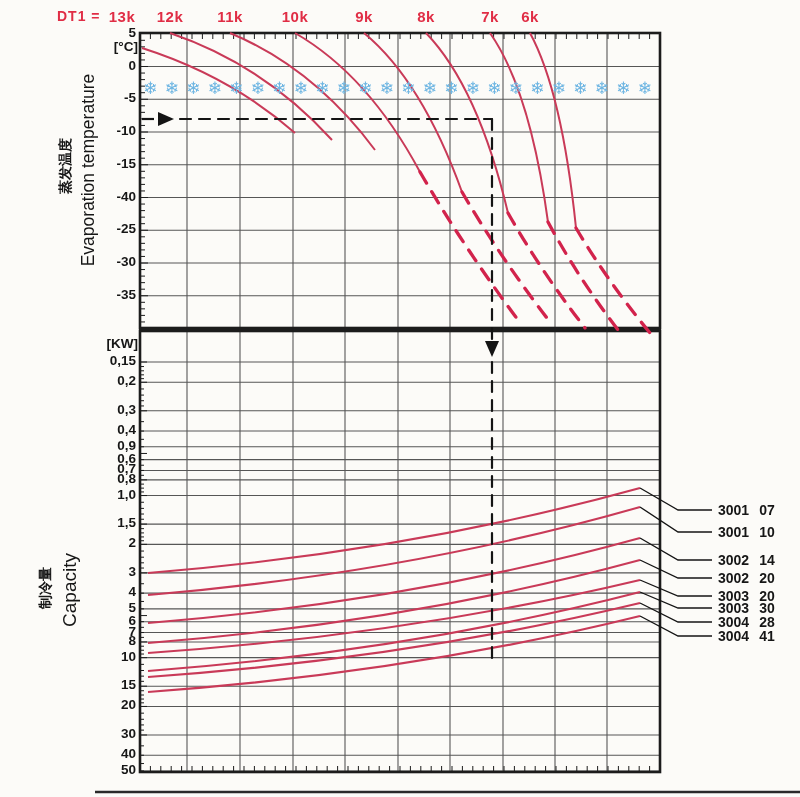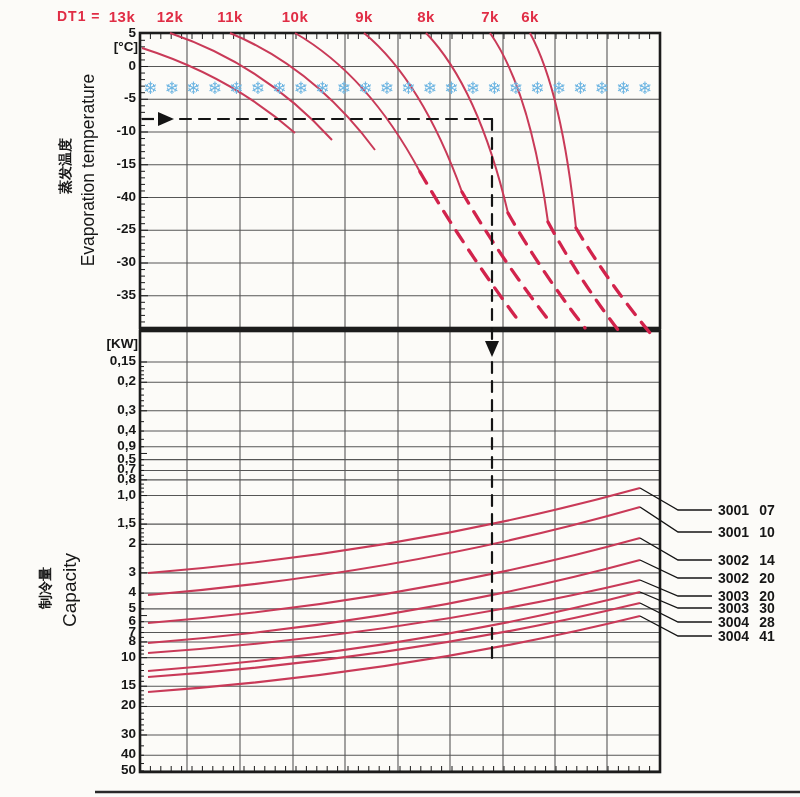--- a/index.html
+++ b/index.html
@@ -382,21 +382,21 @@
     <div class="ytick" style="top: 155.75px;">-15</div>
     <div class="ytick" style="top: 188.5px;">-40</div>
     <div class="ytick" style="top: 221.25px;">-25</div>
     <div class="ytick" style="top: 254px;">-30</div>
     <div class="ytick" style="top: 286.75px;">-35</div>
     <div class="ytick" style="top: 353px;">0,15</div>
     <div class="ytick" style="top: 373.253px;">0,2</div>
     <div class="ytick" style="top: 401.797px;">0,3</div>
     <div class="ytick" style="top: 422.05px;">0,4</div>
     <div class="ytick" style="top: 437.759px;">0,9</div>
-    <div class="ytick" style="top: 450.594px;">0,5</div>
+    <div class="ytick" style="top: 450.594px;">0,6</div>
     <div class="ytick" style="top: 461.446px;">0,7</div>
     <div class="ytick" style="top: 470.846px;">0,8</div>
     <div class="ytick" style="top: 486.556px;">1,0</div>
     <div class="ytick" style="top: 515.1px;">1,5</div>
     <div class="ytick" style="top: 535.353px;">2</div>
     <div class="ytick" style="top: 563.897px;">3</div>
     <div class="ytick" style="top: 584.15px;">4</div>
     <div class="ytick" style="top: 599.859px;">5</div>
     <div class="ytick" style="top: 612.694px;">6</div>
     <div class="ytick" style="top: 623.546px;">7</div>

